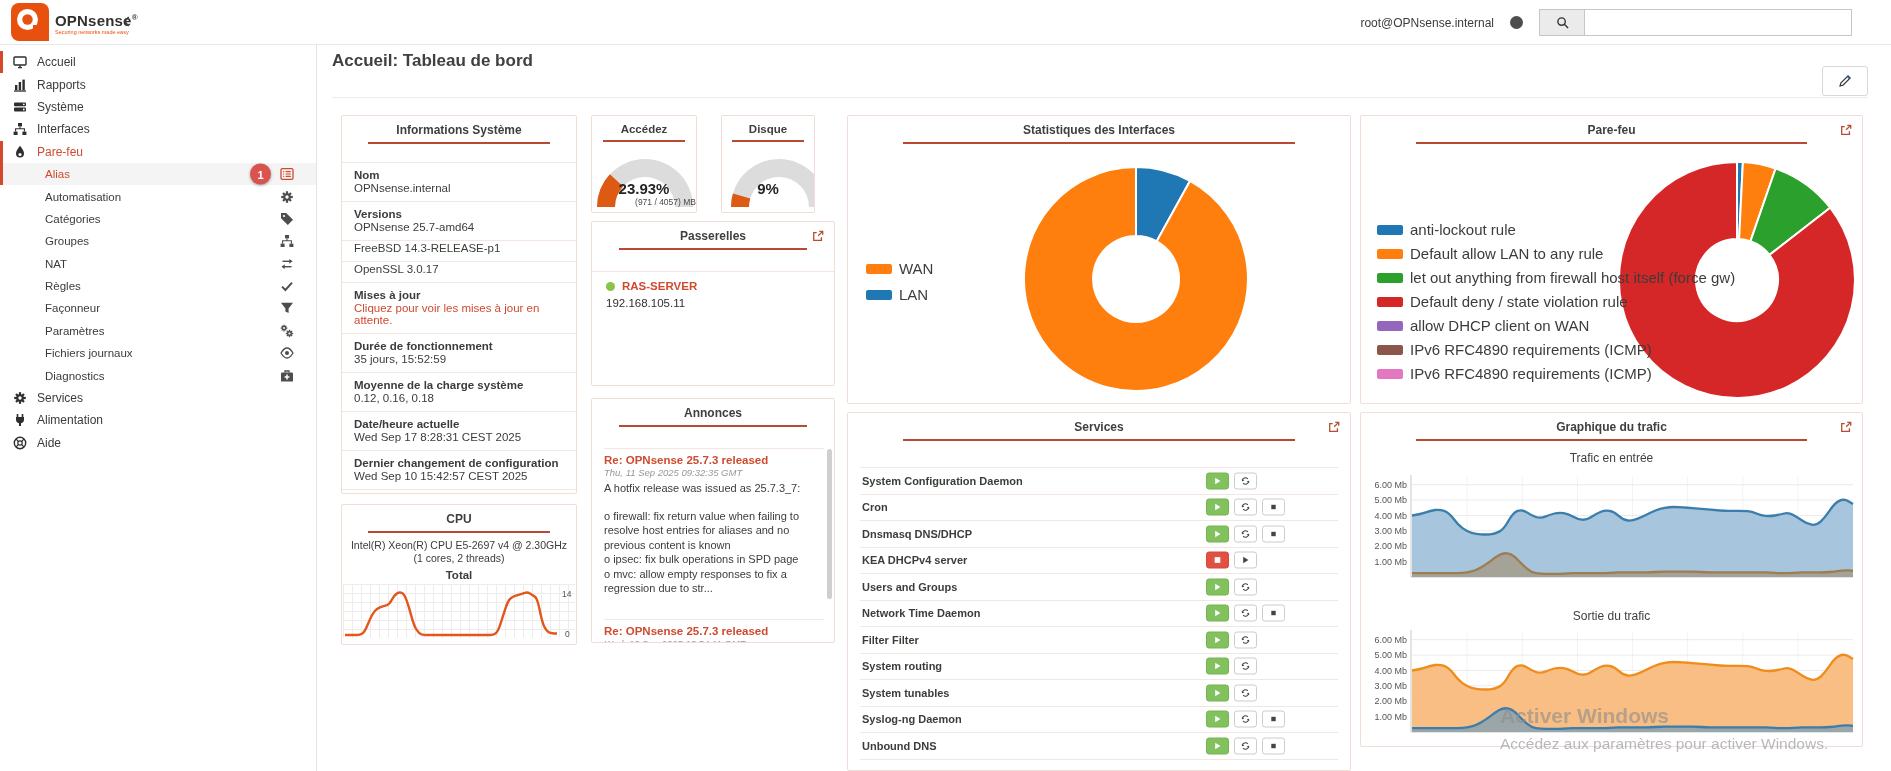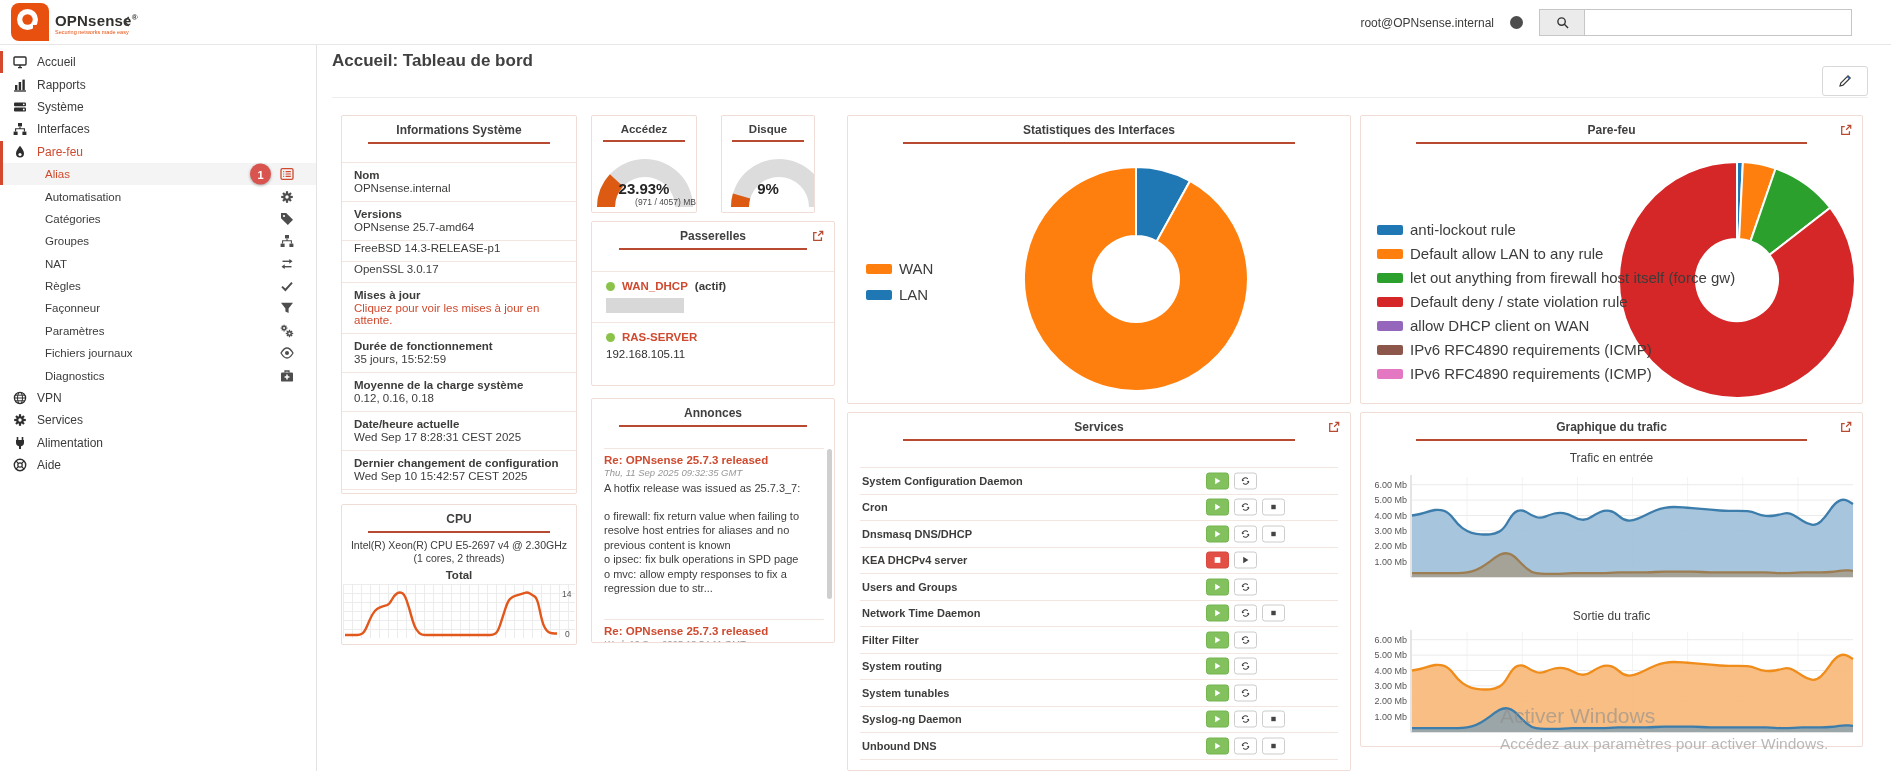--- a/index.html
+++ b/index.html
@@ -121,21 +121,21 @@
   .sbtn.red{background:#e25045;border-color:#d6473c;color:#fff}
 
   
   .tsub{position:absolute;width:100%;text-align:center;font-size:12px;color:#3f3f3f}
   #tsub1{top:38px} #tsub2{top:196px}
   #tin{position:absolute;top:57px;left:5px}
   #tout{position:absolute;top:212px;left:5px}
 
   
   .wm{position:absolute;left:1500px;top:704px;z-index:60;color:#8f8f8f;opacity:.62;pointer-events:none}
-  .wm1{font-size:21px;font-weight:400}
+  .wm1{font-size:21px;font-weight:700}
   .wm2{font-size:15.5px;margin-top:7px}
 
   .ico{display:inline-block}
   .ico svg{width:100%;height:100%;display:block}
 </style>
 </head>
 <body>
 
 <div id="canvas">
 
@@ -336,30 +336,20 @@
       </div>
       <div class="side-item lvl2">
         <span class="slabel">Diagnostics</span>
         <span class="ico ricon">
           <svg viewBox="0 0 14 14">
             <path d="M5 3.4V2h4v1.4" fill="none" stroke="currentColor" stroke-width="1.3"></path>
             <rect x="1" y="3.4" width="12" height="9.2" rx="1.2" fill="currentColor"></rect>
             <path d="M7 5.6v4.8M4.6 8h4.8" stroke="#fff" stroke-width="1.5"></path>
           </svg>
         </span>
-      </div>
-      <div class="side-item">
-        <span class="ico licon">
-          <svg viewBox="0 0 14 14">
-            <circle cx="7" cy="7" r="5.6" fill="none" stroke="currentColor" stroke-width="1.3"></circle>
-            <ellipse cx="7" cy="7" rx="2.5" ry="5.6" fill="none" stroke="currentColor" stroke-width="1"></ellipse>
-            <path d="M1.4 7h11.2M2.1 4.2h9.8M2.1 9.8h9.8" stroke="currentColor" stroke-width="1" fill="none"></path>
-          </svg>
-        </span>
-        <span class="slabel">VPN</span>
       </div>
       <div class="side-item">
         <span class="ico licon">
           <svg viewBox="0 0 14 14">
             <g stroke="currentColor" stroke-width="2.2">
               <line x1="7" y1="1.2" x2="7" y2="12.8"></line>
               <line x1="1.2" y1="7" x2="12.8" y2="7"></line>
               <line x1="3" y1="3" x2="11" y2="11"></line>
               <line x1="11" y1="3" x2="3" y2="11"></line>
             </g>
@@ -492,28 +482,20 @@
   <section class="widget" id="w-gw">
     <div class="whead">Passerelles</div>
     <div class="wline"></div>
     <span class="wext ico">
         <svg viewBox="0 0 14 14">
           <path d="M5.5 3H2v9h9V8.5" fill="none" stroke="currentColor" stroke-width="1.5"></path>
           <path d="M7.2 6.8 12.4 1.6M8.5 1.6h4v4" fill="none" stroke="currentColor" stroke-width="1.5"></path>
         </svg>
       </span>
     <div class="gw-list" id="gw-list">
-        <div class="gw-item">
-          <div class="gw-head">
-            <span class="dot"></span>
-            <span class="gw-name">WAN_DHCP</span>
-            <span class="gw-suffix">(actif)</span>
-          </div>
-          <div class="gw-redact"></div>
-        </div>
         <div class="gw-item">
           <div class="gw-head">
             <span class="dot"></span>
             <span class="gw-name">RAS-SERVER</span>
           </div>
           <div class="gw-ip">192.168.105.11</div>
         </div>
       </div>
   </section>
 

